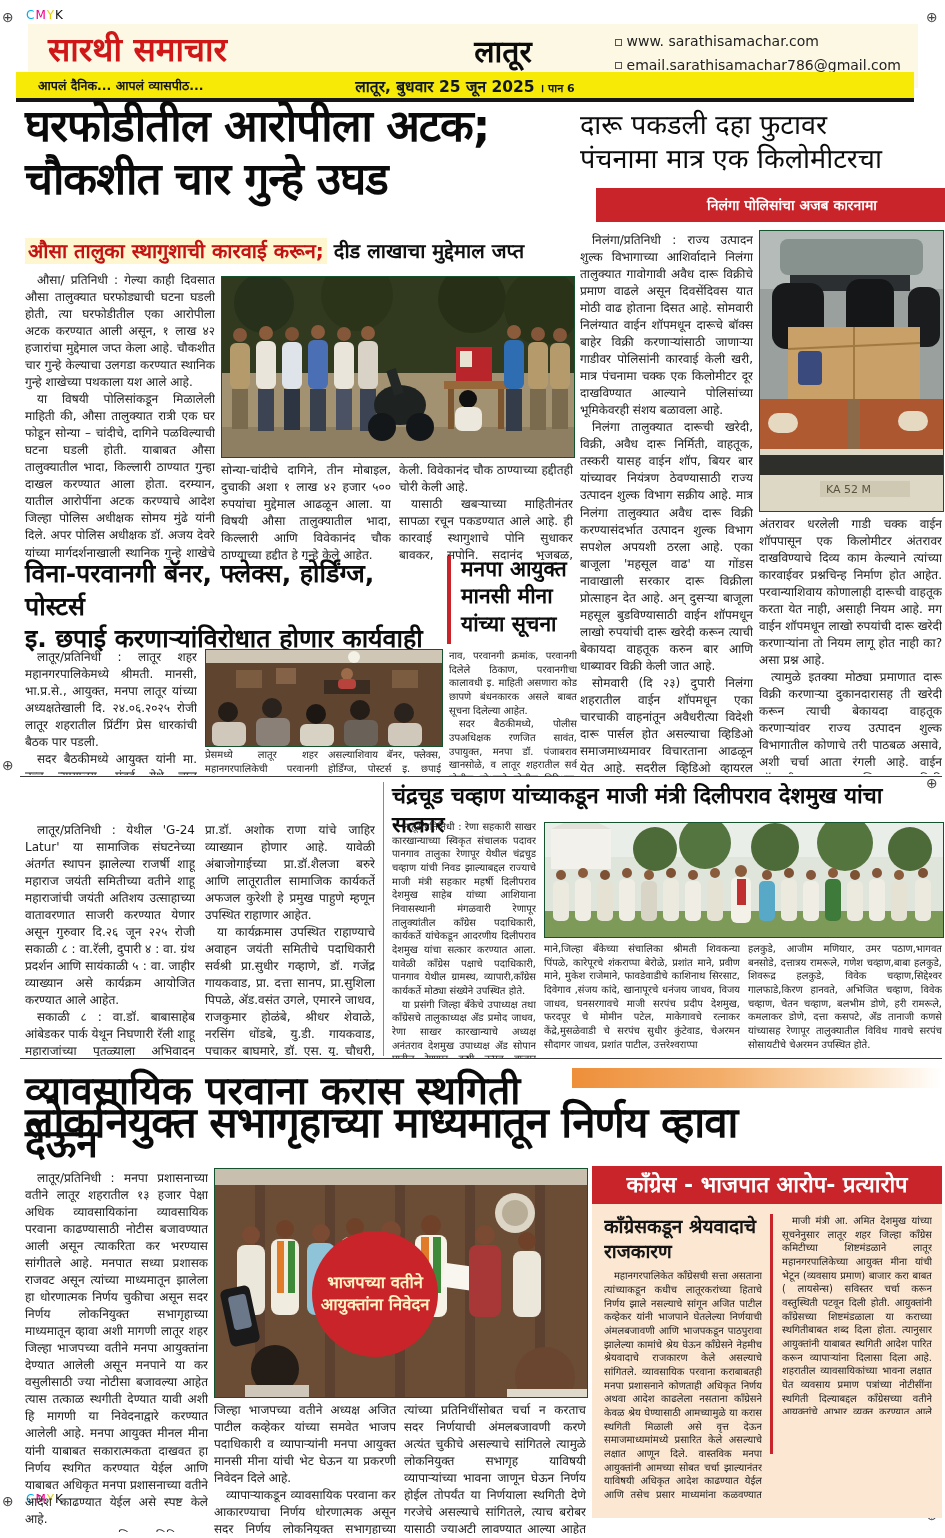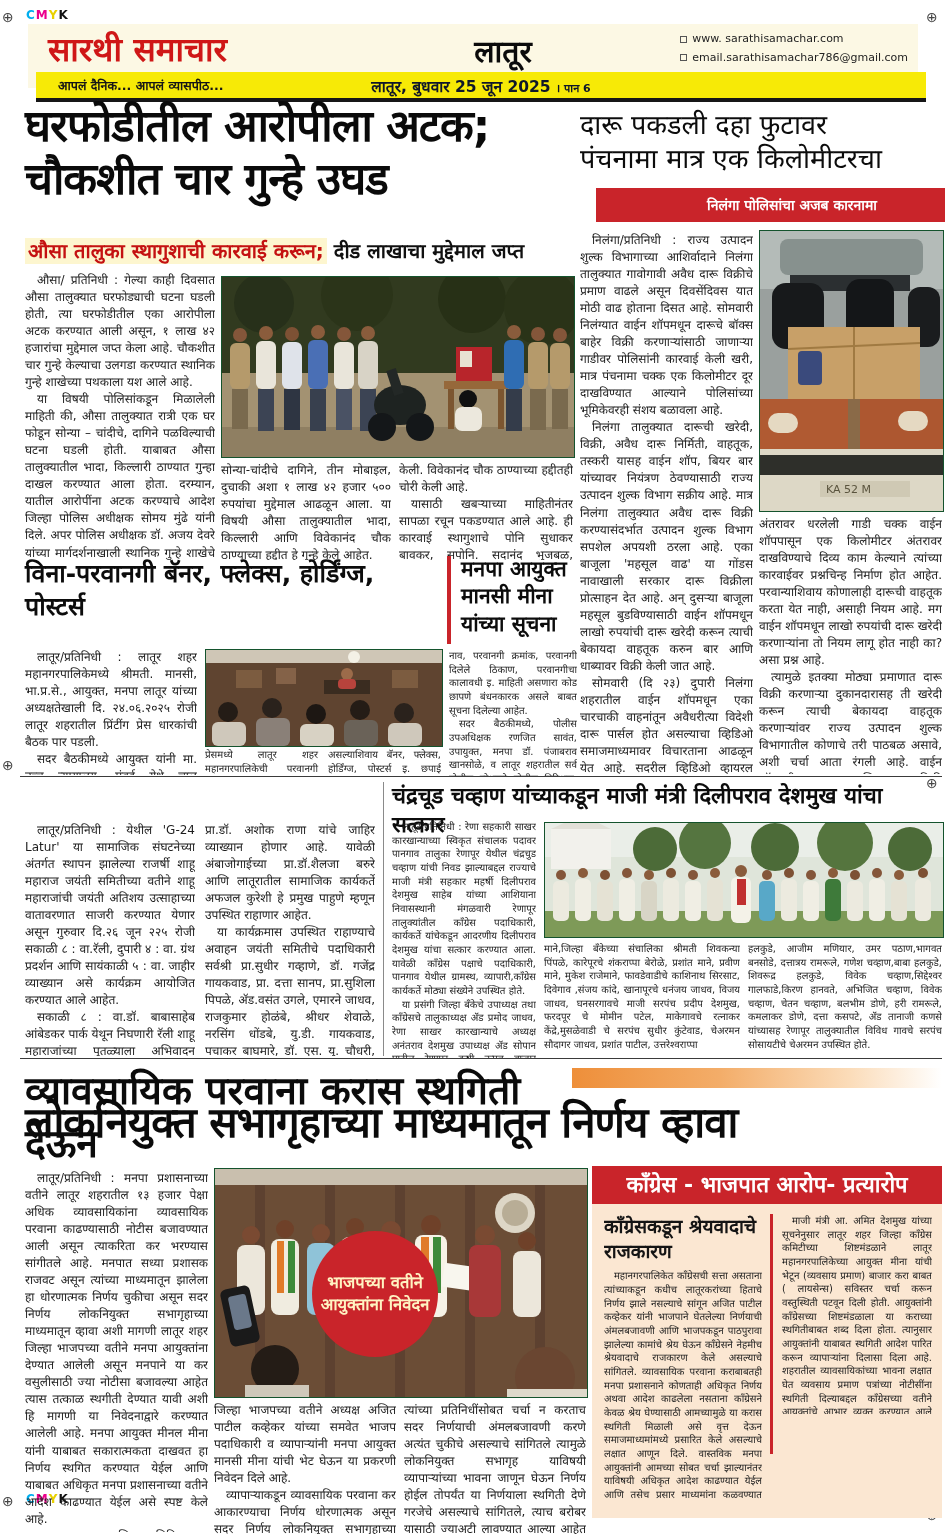--- a/index.html
+++ b/index.html
@@ -1,28 +1,28 @@
 <!DOCTYPE html>
 <html><head>
 <meta charset="utf-8">
 <style>
   html,body{margin:0;padding:0;background:#e8e8e8;}
   .page{position:relative;width:945px;height:1538px;background:#ffffff;margin:0 auto;
         font-family:"DejaVu Sans",sans-serif;color:#1c1c1c;overflow:hidden;}
   .abs{position:absolute;}
   .regmark{position:absolute;font-size:14px;color:#444;line-height:1;}
-  .cmyk{position:absolute;font-size:12px;font-weight:bold;letter-spacing:1px;}
+  .cmyk{position:absolute;font-size:12px;font-weight:normal;letter-spacing:1px;}
   .cmyk .c{color:#00aeef}.cmyk .m{color:#ec008c}.cmyk .y{color:#e8d000}.cmyk .k{color:#111}
   
   .mast{position:absolute;left:28px;top:24px;width:890px;height:64px;background:#fcf8e4;}
   .mast-title{position:absolute;left:20px;top:2px;font-size:33px;font-weight:800;color:#cf1717;}
   .mast-city{position:absolute;left:330px;top:6px;width:290px;text-align:center;font-size:30px;font-weight:800;color:#0b0b0b;}
-  .mast-contact{position:absolute;right:10px;top:6px;font-size:11px;color:#222;line-height:1.7;}
+  .mast-contact{position:absolute;right:17px;top:6px;font-size:14px;color:#222;line-height:1.7;}
   .sq{display:inline-block;width:5px;height:5px;border:1px solid #555;margin-right:5px;vertical-align:middle;}
-  .datebar{position:absolute;left:36px;top:72px;width:890px;height:26px;background:#f7ea06;border-bottom:4px solid #161616;}
+  .datebar{position:absolute;left:16px;top:72px;width:890px;height:26px;background:#f7ea06;border-bottom:4px solid #161616;padding-left:8px;}
   .tagline{position:absolute;left:22px;top:5px;font-size:12.5px;font-weight:700;color:#161616;}
   .dateline{position:absolute;left:0;top:3px;width:100%;text-align:center;font-size:15.5px;font-weight:800;color:#0f172a;}
   .dateline .pg{font-size:11px;font-weight:700;}
   
   .body{font-size:12px;line-height:1.42;text-align:justify;white-space:pre-line;overflow:hidden;color:#1d1d1d;}
   .body.sm{font-size:9.9px;line-height:1.38;}
   .h-xxl{font-size:44px;font-weight:800;line-height:1.2;color:#0a0a0a;letter-spacing:-1px;}
   .h-xl{font-size:27px;font-weight:400;line-height:1.25;color:#0c0c0c;}
   .h-lg{font-size:25px;font-weight:800;line-height:1.3;color:#0c0c0c;}
   .h-md{font-size:22px;font-weight:800;line-height:1.3;color:#0c0c0c;}
@@ -178,20 +178,21 @@
       <rect x="0" y="224" width="183" height="20" fill="#2e2f2a"></rect>
       <rect x="60" y="250" width="90" height="16" fill="#cfc9b4"></rect>
       <text x="66" y="262" font-size="11" fill="#5a543e" font-family="DejaVu Sans, sans-serif">KA 52 M</text>
     </svg>
   </div>
   <div class="abs body" style="left:759px;top:516px;width:183px;height:258px;">अंतरावर धरलेली गाडी चक्क वाईन शॉपपासून एक किलोमीटर अंतरावर दाखविण्याचे दिव्य काम केल्याने त्यांच्या कारवाईवर प्रश्नचिन्ह निर्माण होत आहेत. परवान्याशिवाय कोणालाही दारूची वाहतूक करता येत नाही, असाही नियम आहे. मग वाईन शॉपमधून लाखो रुपयांची दारू खरेदी करणाऱ्यांना तो नियम लागू होत नाही का? असा प्रश्न आहे.
  त्यामुळे इतक्या मोठ्या प्रमाणात दारू विक्री करणाऱ्या दुकानदारासह ती खरेदी करून त्याची बेकायदा वाहतूक करणाऱ्यांवर राज्य उत्पादन शुल्क विभागातील कोणाचे तरी पाठबळ असावे, अशी चर्चा आता रंगली आहे. वाईन शॉपमधील दारू बार आणि धाब्यावर विक्री केली जात आहे. यातून शासनाच्या 'महसूल वाढ' गोंडस नावालाच त्यांच्या राज्य उत्पादन शुल्क विभागाने तिलांजली दिल्याचेही बोलले जात आहे.</div>
 
   <div class="abs h-lg" style="left:25px;top:558px;width:414px;">
     <div>विना-परवानगी बॅनर, फ्लेक्स, होर्डिंग्ज, पोस्टर्स</div>
+    <div>इ. छपाई करणाऱ्यांविरोधात होणार कार्यवाही</div>
   </div>
   <div class="abs sidehead" style="left:447px;top:556px;width:126px;height:88px;">मनपा आयुक्त मानसी मीना यांच्या सूचना</div>
   <div class="abs body" style="left:25px;top:649px;width:172px;height:126px;"> लातूर/प्रतिनिधी : लातूर शहर महानगरपालिकेमध्ये श्रीमती. मानसी, भा.प्र.से., आयुक्त, मनपा लातूर यांच्या अध्यक्षतेखाली दि. २४.०६.२०२५ रोजी लातूर शहरातील प्रिंटींग प्रेस धारकांची बैठक पार पडली.
  सदर बैठकीमध्ये आयुक्त यांनी मा. उच्च न्यायालय, मुंबई येथे चालू असलेल्या जनहित याचिका क्र. १५५/२०११ मधील आदेशाच्या अनुषंगाने सूचना दिल्या आहेत. तसेच लातूर शहरामधील प्रिंटींग</div>
 
   <div class="abs photo" style="left:205px;top:649px;width:236px;height:96px;">
     <svg width="236" height="96" viewBox="0 0 236 96">
       <rect width="236" height="96" fill="#5f4430"></rect>
       <rect width="236" height="13" fill="#cfc6b6"></rect>
       <circle cx="148" cy="7" r="6" fill="#f4f1e6"></circle>

